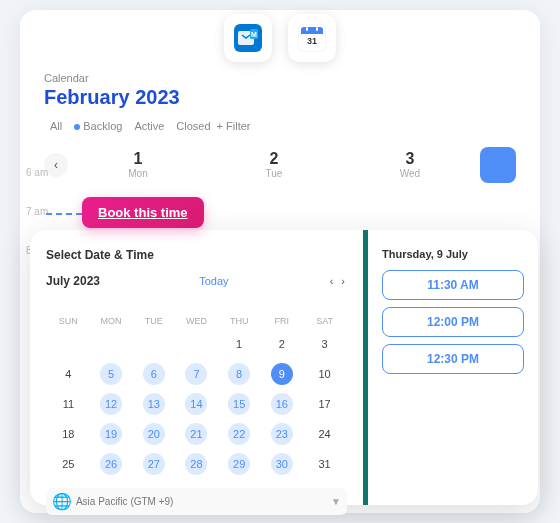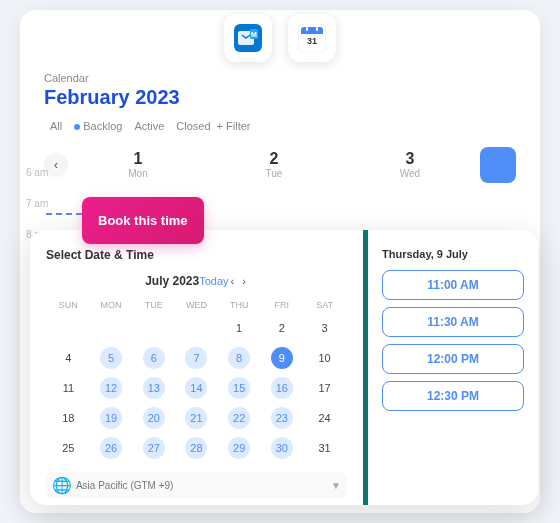--- a/index.html
+++ b/index.html
@@ -150,26 +150,27 @@
 
     
     .book-btn {
       position: absolute;
       top: 197px;
       left: 82px;
       background: linear-gradient(135deg, #e91e8c, #d81b72);
       color: #fff;
       font-size: 13px;
       font-weight: 600;
-      padding: 16px 16px;
+      padding: 8px 16px;
       border-radius: 8px;
       border: none;
       cursor: pointer;
       z-index: 20;
       box-shadow: 0 4px 12px rgba(233,30,140,0.3);
+      text-decoration: underline;
     }
 
     
     .connector-line {
       position: absolute;
       top: 213px;
       left: 46px;
       width: 36px;
       height: 2px;
       border-top: 2px dashed #4f8ef7;
@@ -205,22 +206,22 @@
       font-size: 12px;
       font-weight: 600;
       color: #333;
       margin-bottom: 12px;
     }
 
     
     .mini-cal-header {
       display: flex;
       align-items: center;
-      justify-content: center;
-      margin-bottom: 8px;
+      justify-content: space-between;
+      margin-bottom: 24px;
     }
 
     .mini-cal-month {
       font-size: 12px;
       font-weight: 600;
       color: #333;
     }
 
     .mini-cal-today {
       font-size: 11px;
@@ -325,21 +326,21 @@
       cursor: pointer;
     }
 
     
     .time-labels {
       position: absolute;
       top: 167px;
       left: 26px;
       display: flex;
       flex-direction: column;
-      gap: 20px;
+      gap: 28px;
     }
 
     .time-label {
       font-size: 10px;
       color: #bbb;
     }
   </style>
 </head>
 <body>
 
@@ -547,19 +548,18 @@
 
     <div class="timezone-row">
       <span>🌐</span>
       <span class="timezone-text">Asia Pacific (GTM +9)</span>
       <span class="timezone-chevron">▼</span>
     </div>
   </div>
 
   <div class="modal-right">
     <div class="right-date-label">Thursday, 9 July</div>
-    <div class="time-slot">11:00 AM</div>
     <div class="time-slot">11:30 AM</div>
     <div class="time-slot">12:00 PM</div>
     <div class="time-slot">12:30 PM</div>
   </div>
 
 </div>
 
 </body></html>

